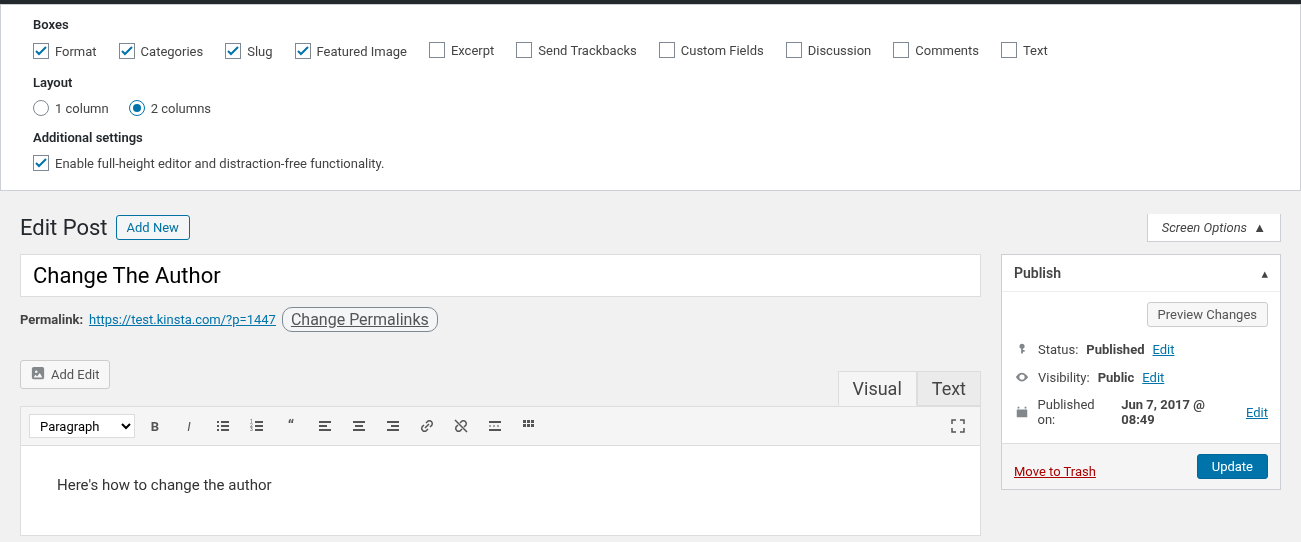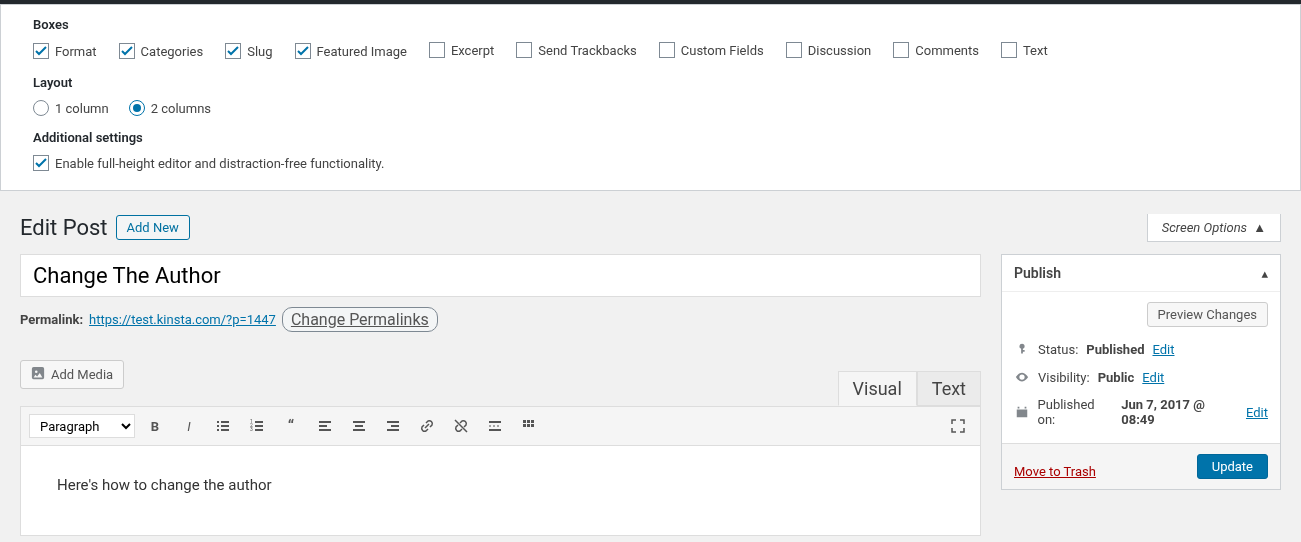--- a/index.html
+++ b/index.html
@@ -162,21 +162,21 @@
       <div class="permalink-row">
         <strong>Permalink:</strong>
         <a href="#">https://test.kinsta.com/?p=1447</a>
         <button class="btn-small">Change Permalinks</button>
       </div>
 
       <button class="add-media">
         <span><svg width="14" height="14" viewBox="0 0 16 16">
               <path fill="#82878c" d="M3 1a2 2 0 00-2 2v10a2 2 0 002 2h10a2 2 0 002-2V3a2 2 0 00-2-2H3zm3 4a1.5 1.5 0 110 3 1.5 1.5 0 010-3zm7 8H3l2-3 2 2 3-4 3 5z"></path>
             </svg></span>
-        <span>Add Media</span>
+        <span>Add Edit</span>
       </button>
 
       <div class="editor-tabs">
         <div class="editor-tab active">Visual</div>
         <div class="editor-tab">Text</div>
       </div>
 
       <div class="toolbar">
         <select class="para-select">
           <option>Paragraph</option>

